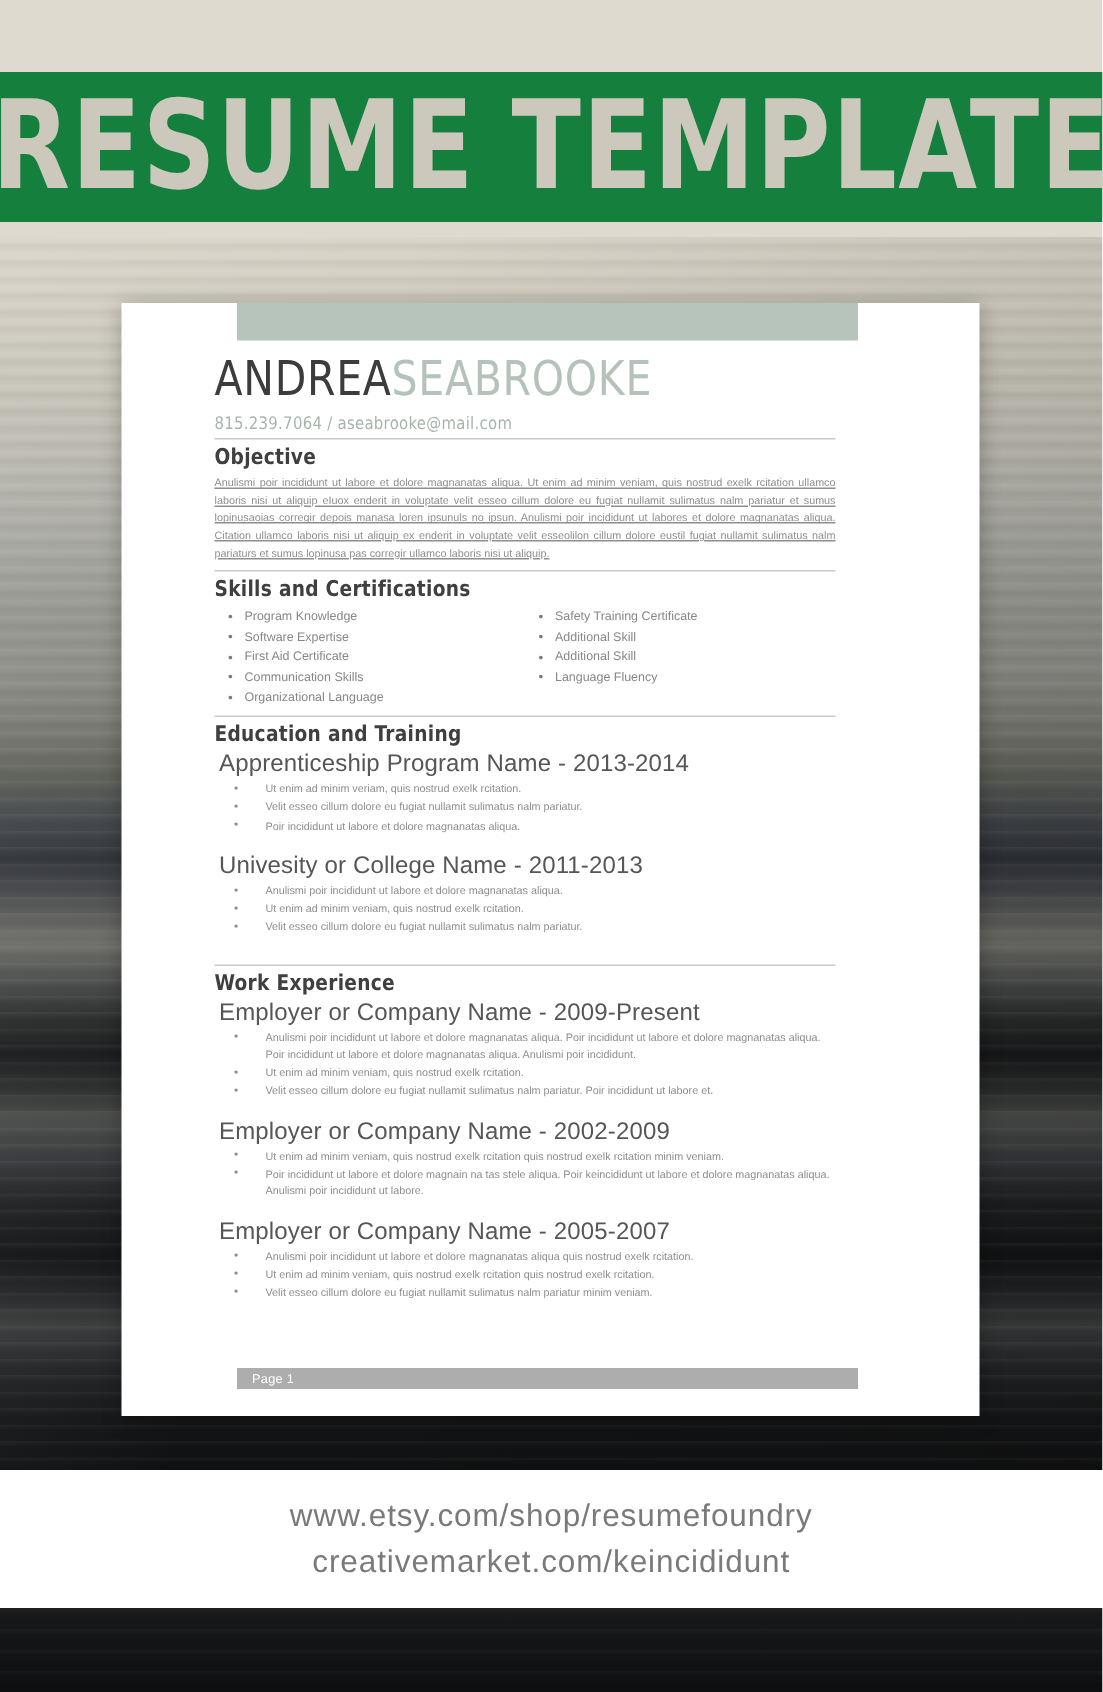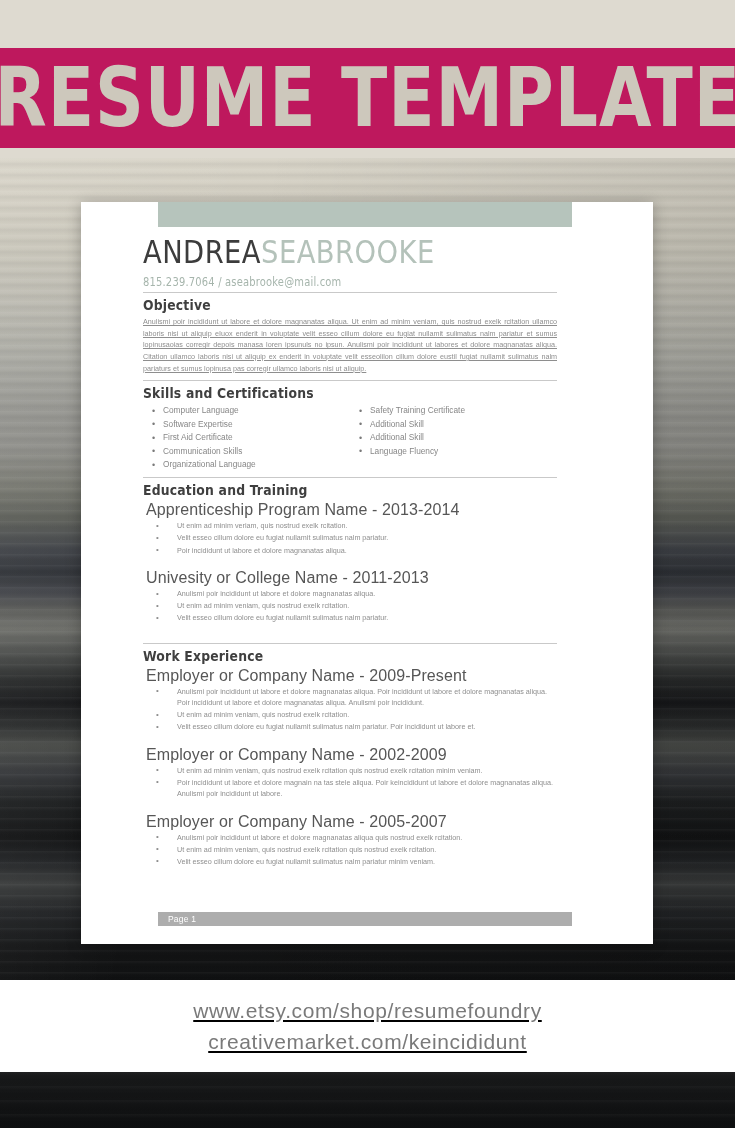--- a/index.html
+++ b/index.html
@@ -11,21 +11,21 @@
   }
   .page { position:relative; width:735px; height:1128px; background:#fff; }
 
   
   .band-beige-top {
     position:absolute; left:0; top:0; width:735px; height:48px;
     background:#dedad0;
   }
   .promo-title-band {
     position:absolute; left:0; top:48px; width:735px; height:100px;
-    background:#be185d;
+    background:#15803d;
     display:flex; align-items:center; justify-content:center;
   }
   .promo-title {
     font-family:"Liberation Sans Narrow","DejaVu Sans Condensed","Liberation Sans", sans-serif;
     font-size:82px;
     font-weight:700;
     letter-spacing:1px;
     color:#cdc8bc;
     line-height:0.95;
     transform:scaleX(0.92);
@@ -170,21 +170,20 @@
   .page-bar-label {
     font-size:8.5px; color:#ffffff; padding-left:10px; letter-spacing:0.2px;
   }
 
   
   .promo-bottom {
     position:absolute; left:0; top:980px; width:735px; height:92px;
     background:#ffffff;
     display:flex; flex-direction:column; align-items:center; justify-content:center;
     gap:4px;
-    text-decoration:underline;
   }
   .promo-url {
     font-size:21px; color:#7a7a7a; letter-spacing:0.6px; line-height:1.3;
   }
   .band-black-bottom {
     position:absolute; left:0; top:1072px; width:735px; height:56px;
     background:linear-gradient(to bottom,#191a1b 0%,#141516 40%,#0e0f10 100%);
   }
   .band-black-bottom::after {
     content:"";
@@ -225,21 +224,21 @@
         <div class="rule"></div>
         <div class="sec-head">Objective</div>
         <div class="body-p">Anulismi poir incididunt ut labore et dolore magnanatas aliqua. Ut enim ad minim veniam, quis nostrud exelk rcitation ullamco laboris nisi ut aliquip eIuox enderit in voluptate velit esseo cillum dolore eu fugiat nullamit sulimatus nalm pariatur  et sumus lopinusaoias corregir depois manasa loren ipsunuls no ipsun. Anulismi poir incididunt ut labores et dolore magnanatas aliqua. Citation ullamco laboris nisi ut aliquip ex enderit in voluptate velit esseolilon cillum dolore eustil fugiat nullamit sulimatus nalm pariaturs  et sumus lopinusa pas corregir ullamco laboris nisi ut aliquip.</div>
       </div>
 
       <div class="sec-block">
         <div class="rule"></div>
         <div class="sec-head">Skills and Certifications</div>
         <div class="skills-wrap">
           <div class="skills-col">
-            <div class="skill">Computer Language</div>
+            <div class="skill">Program Knowledge</div>
             <div class="skill">Software Expertise</div>
             <div class="skill">First Aid Certificate</div>
             <div class="skill">Communication Skills</div>
             <div class="skill">Organizational Language</div>
           </div>
           <div class="skills-col">
             <div class="skill">Safety Training Certificate</div>
             <div class="skill">Additional Skill</div>
             <div class="skill">Additional Skill</div>
             <div class="skill">Language Fluency</div>

